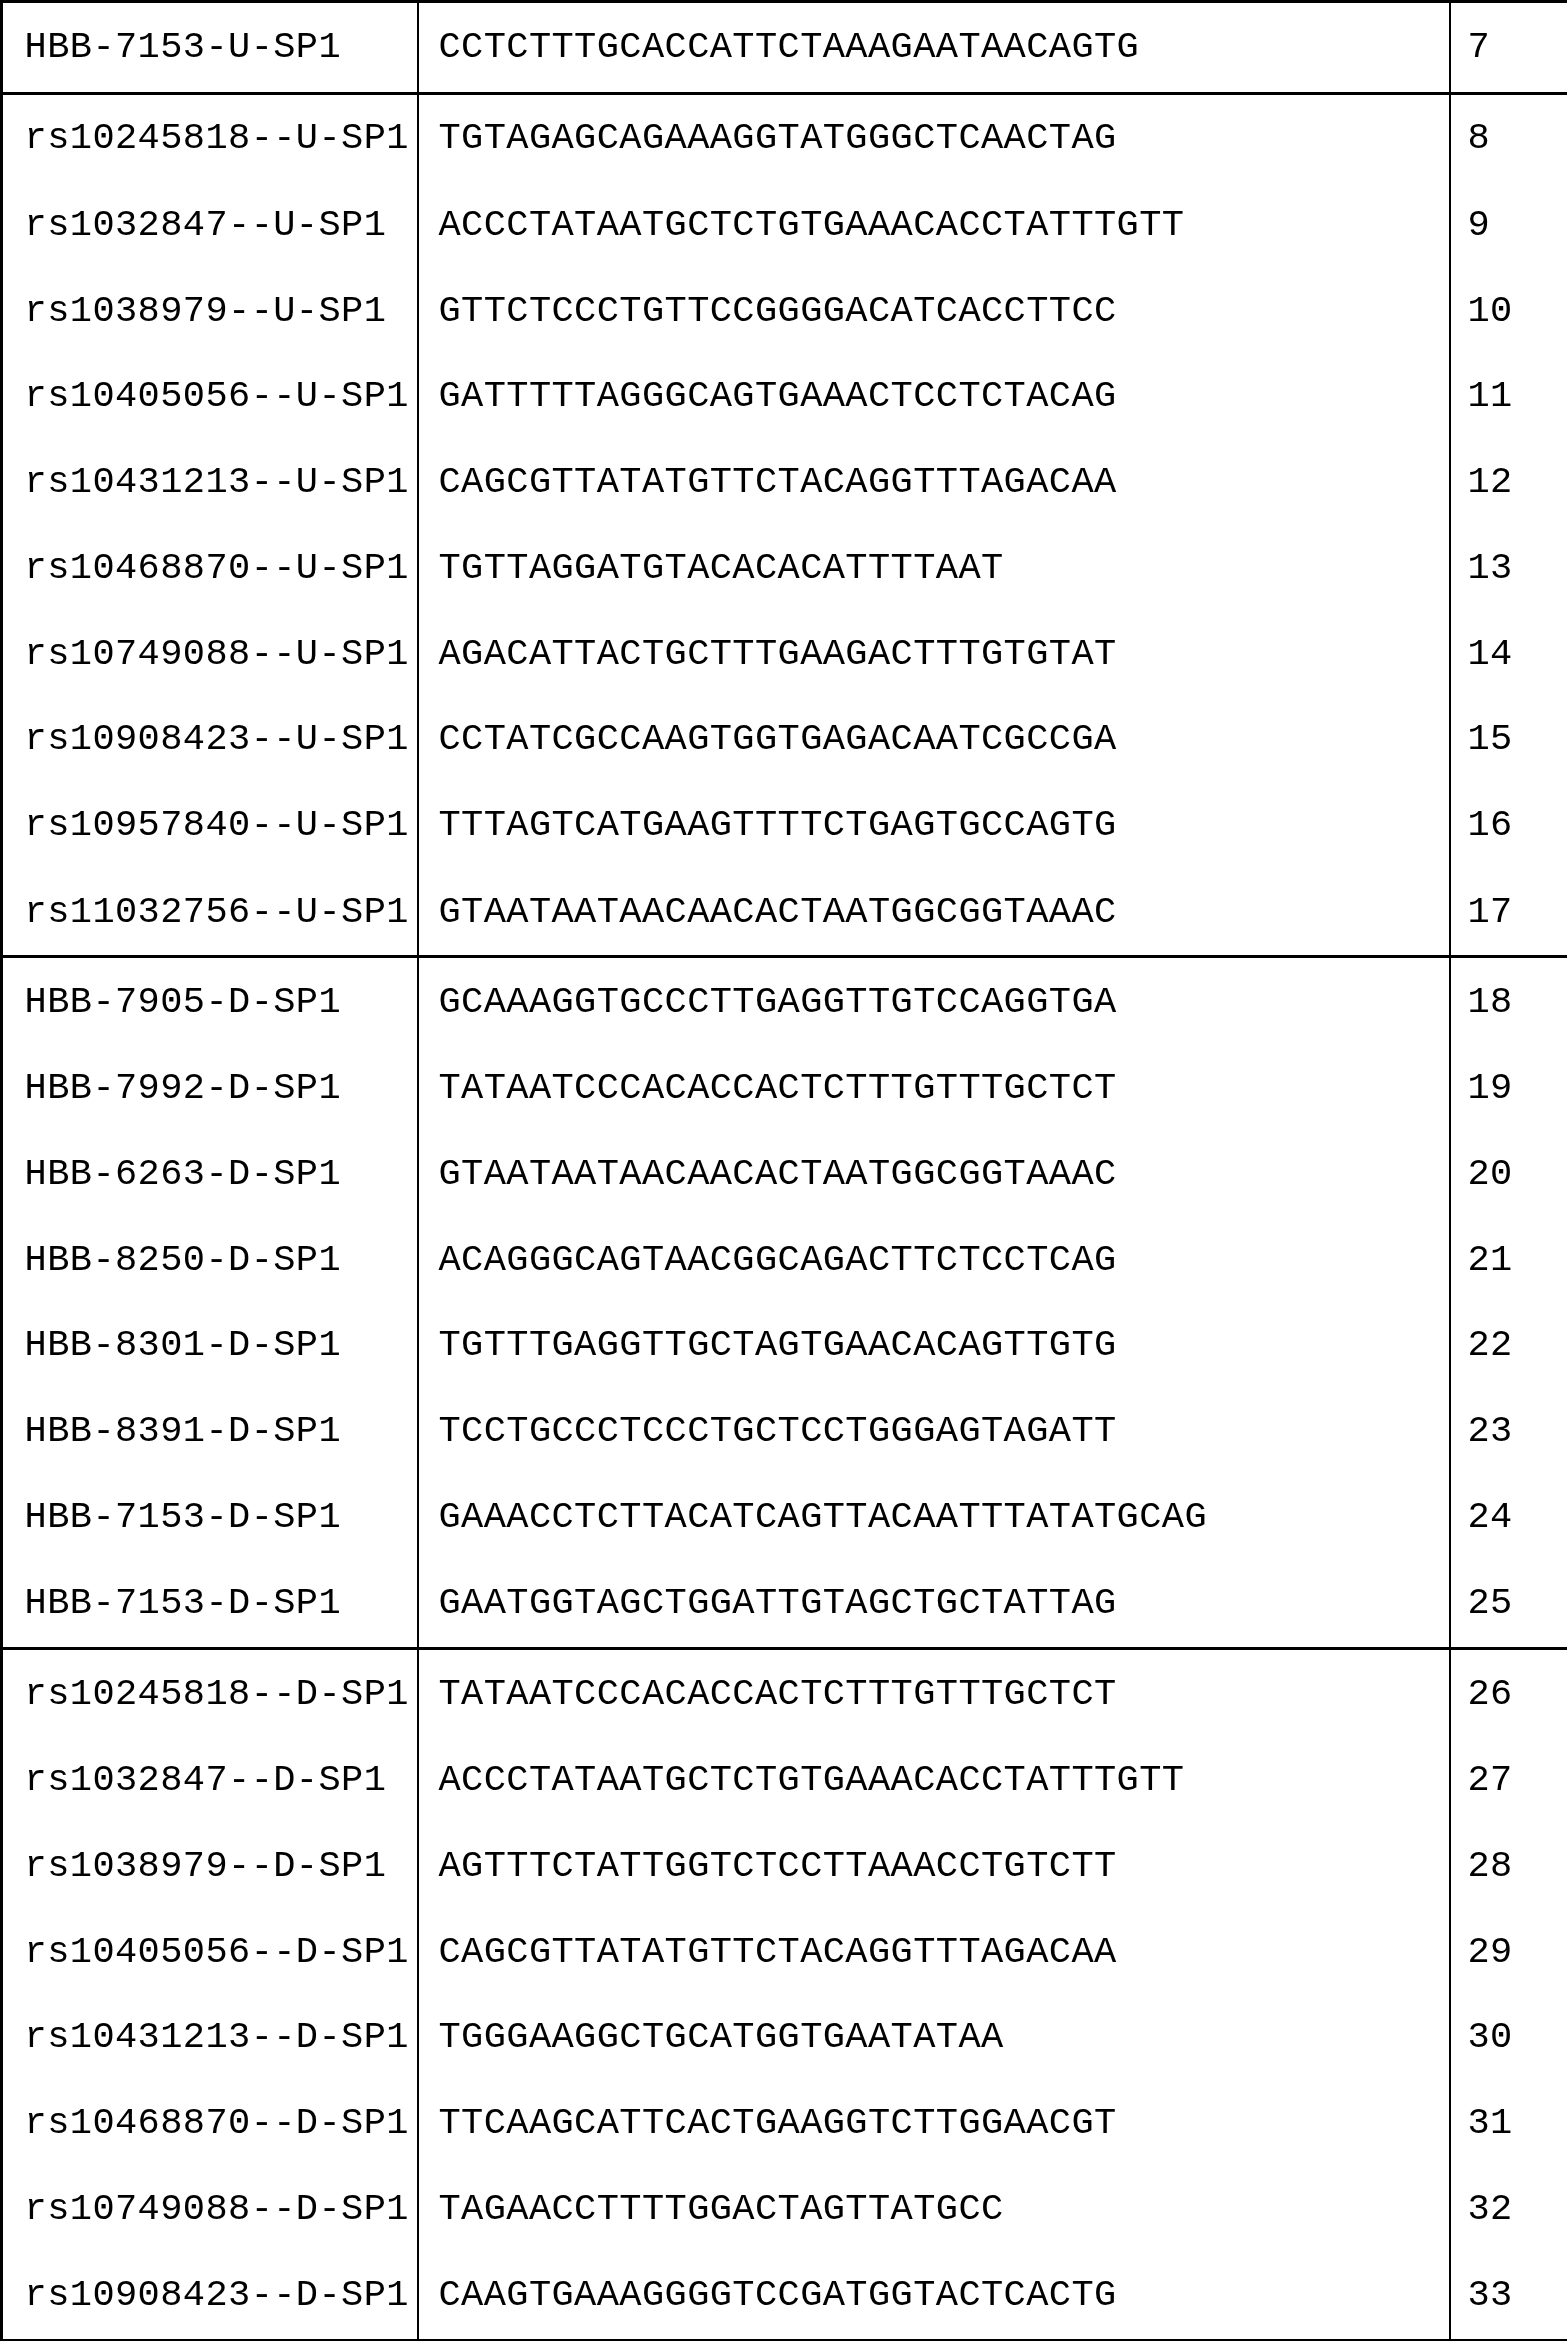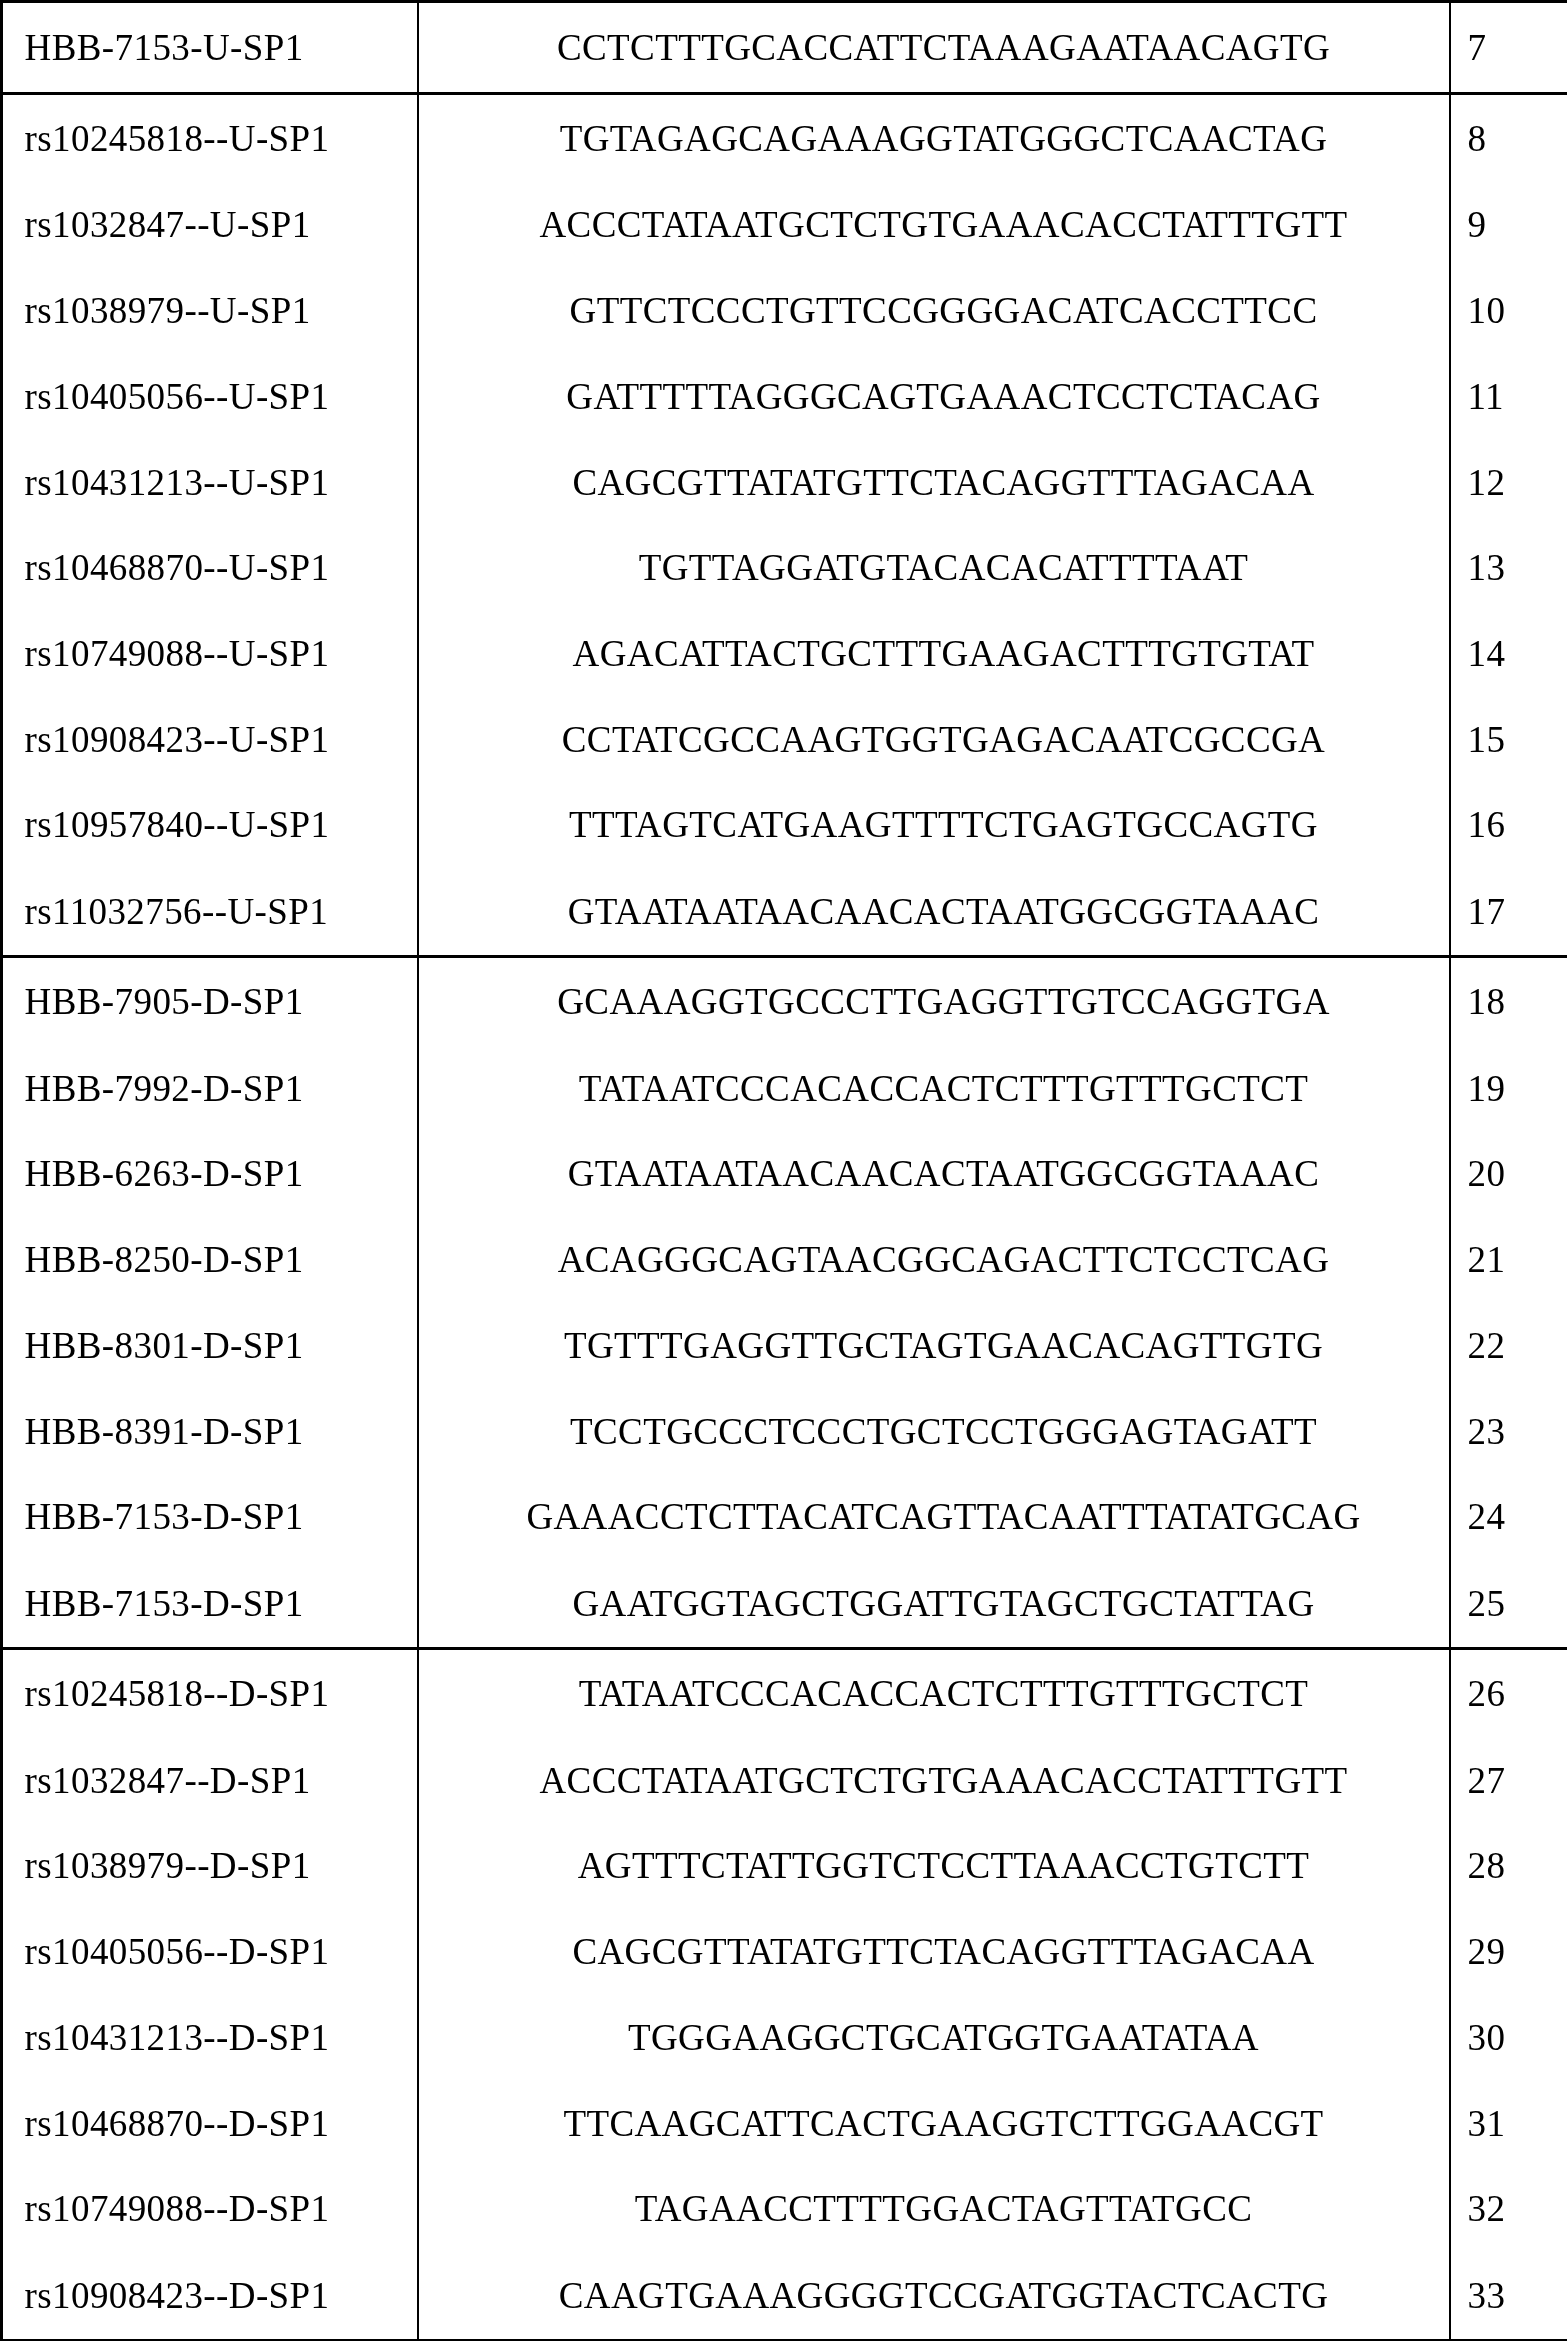--- a/index.html
+++ b/index.html
@@ -6,20 +6,21 @@
   html, body {
     background: #ffffff;
     font-family: "Liberation Serif", "DejaVu Serif", serif;
     color: #000000;
   }
   .page {
     width: 1479px;
     height: 2342px;
     background: #c4b5fd;
     position: relative;
+    font-family: Liberation Mono, monospace;
   }
   table.primer-table {
     width: 1568px;
     height: 2342px;
     border-collapse: collapse;
     table-layout: fixed;
     border: 3.1px solid #000000;
   }
   table.primer-table col.col-name { width: 416px; }
   table.primer-table col.col-seq  { width: 1032px; }
@@ -33,21 +34,21 @@
     border-right: 2.3px solid #000000;
     vertical-align: middle;
     font-size: 37px;
     letter-spacing: 0.4px;
     white-space: nowrap;
     overflow: hidden;
     color: #000000;
     background: #ffffff;
   }
   td.cell-name { padding-left: 21.6px; }
-  td.cell-seq  { padding-left: 20px; text-align: center; }
+  td.cell-seq  { padding-left: 20px; }
   td.cell-id   { padding-left: 17px; }
 </style>
 </head>
 <body>
 
 <div class="page">
   <table class="primer-table">
     <colgroup>
       <col class="col-name">
       <col class="col-seq">

